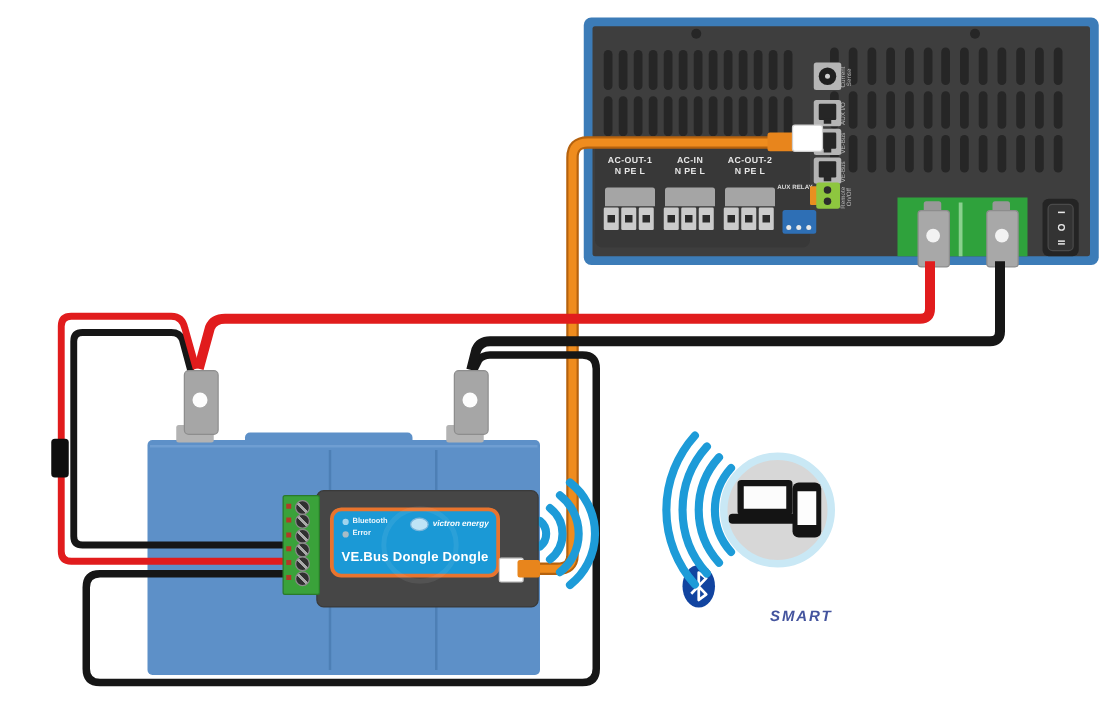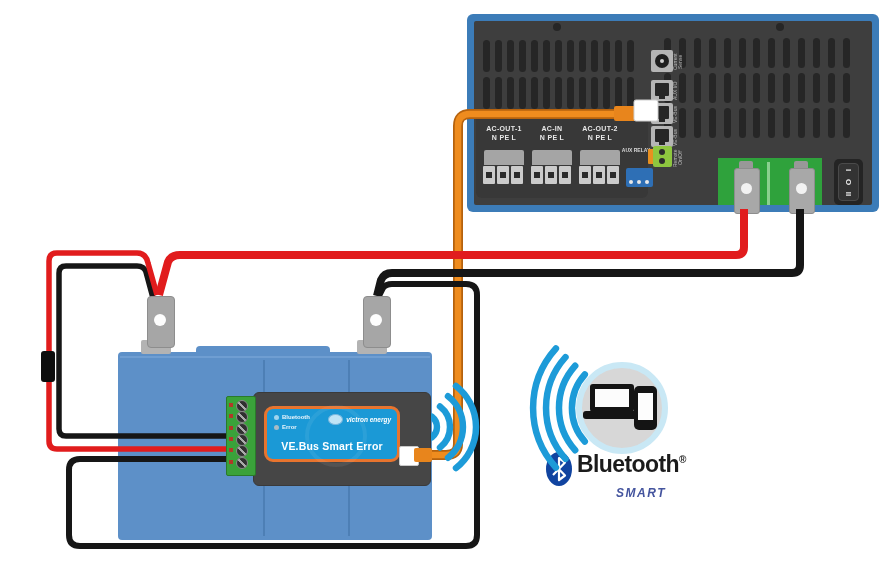--- a/index.html
+++ b/index.html
@@ -286,23 +286,20 @@
   <div class="abs" id="laptop-screen"></div>
   <div class="abs" id="laptop-base"></div>
   <div class="abs" id="phone">
       <i></i>
     </div>
   <div class="abs" id="bt-logo">
     <svg width="26" height="34" viewBox="0 0 26 34">
       <path d="M 7,11 L 19,23.5 L 13,28 L 13,6 L 19,10.5 L 7,23" fill="none" stroke="#ffffff" stroke-width="2.2" stroke-linejoin="round"></path>
     </svg>
   </div>
-  <div class="abs" id="bt-word">
-    <span>Bluetooth</span><sup>®</sup>
-  </div>
   <div class="abs" id="bt-smart">SMART</div>
 
   <svg width="890" height="569" viewBox="0 0 890 569">
 
     <path d="M 428,455 H 446 Q 458,455 458,444 V 126 Q 458,114 470,114 H 620" fill="none" stroke="#b5620e" stroke-width="10"></path>
     <path d="M 428,455 H 446 Q 458,455 458,444 V 126 Q 458,114 470,114 H 620" fill="none" stroke="#ef8c1e" stroke-width="6.5"></path>
     <rect x="614" y="106" width="22" height="15" fill="#e8851c" rx="2"></rect>
     <rect x="634" y="100" width="24" height="21" fill="#ffffff" stroke="#cfcfcf" rx="2"></rect>
 
     <path d="M 379,296 L 383,288 Q 386,284 392,284 H 466 Q 477,284 477,295 V 535 Q 477,546 466,546 H 80 Q 69,546 69,535 V 470 Q 69,459 80,459 H 240" fill="none" stroke="#161616" stroke-width="6"></path>
@@ -361,18 +358,18 @@
       <span>Bluetooth</span>
     </div>
     <div class="ledrow" style="top:15px;">
       <span class="leddot err"></span>
       <span>Error</span>
     </div>
     <div id="brand">
       <span class="mark"></span>
       <span>victron energy</span>
     </div>
-    <div id="dongle-title">VE.Bus Smart Error</div>
+    <div id="dongle-title">VE.Bus Dongle Dongle</div>
   </div>
   <div class="abs rjplug" style="left:399px;top:446px;width:18px;height:18px;"></div>
   <div class="abs rjboot" style="left:414px;top:448px;width:18px;height:14px;"></div>
 
 </div>
 
 </body></html>

